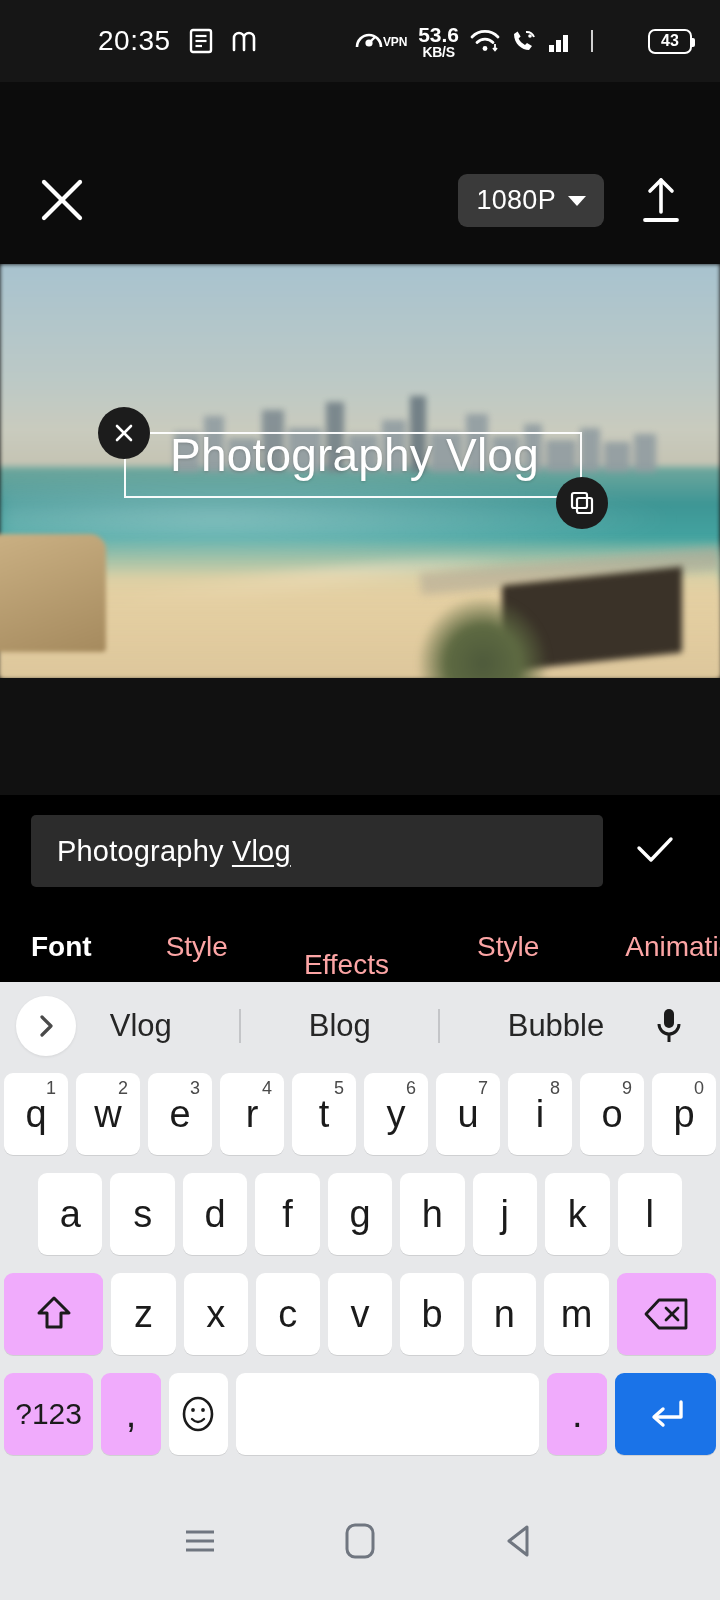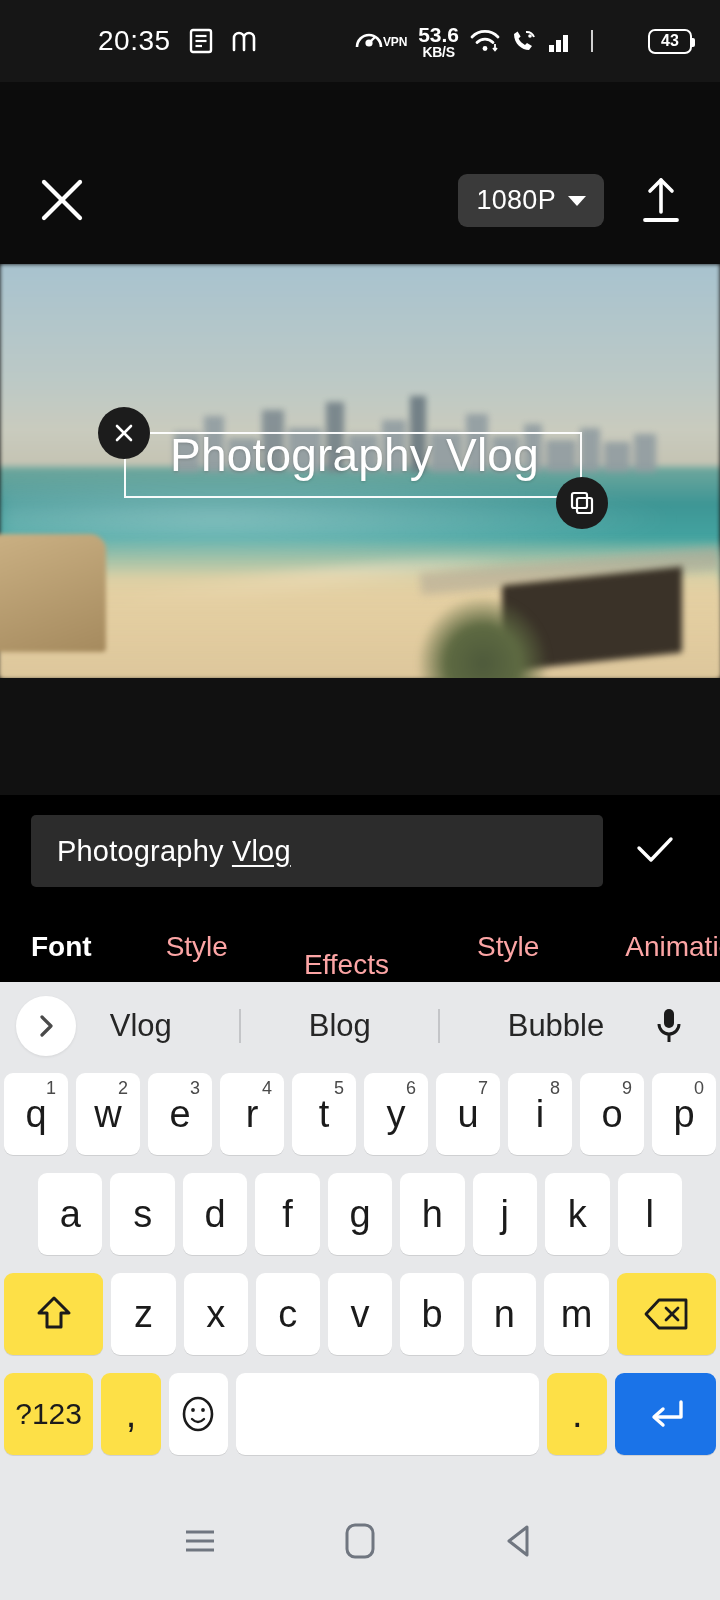--- a/index.html
+++ b/index.html
@@ -155,21 +155,21 @@
   .krow.r2 { top:188px; padding:0 34px; }
   .krow.r3 { top:288px; }
   .krow.r4 { top:388px; }
   .key {
     position:relative; flex:1; height:82px; margin:0 4px; background:#fff; border-radius:9px;
     display:flex; align-items:center; justify-content:center; cursor:pointer;
     box-shadow: 0 1px 0 rgba(0,0,0,.10);
   }
   .key .kl { font-size:38px; color:#1b1b1b; line-height:1; }
   .key .knum { position:absolute; top:5px; right:12px; font-size:18px; color:#4a4a4a; }
-  .key.gray { background:#fde047;justify-content:center; }
+  .key.gray { background:#f0abfc;justify-content:center; }
   .key.blue { background:#1a73e8; }
   .key.wide-shift { flex: 1.55; }
   .key.wide-back { flex: 1.55; }
   .key.fn { flex: 1.5; }
   .key.space { flex: 5.1; }
   .key.punct { flex: 1.0; }
   .key.enter { flex: 1.7; }
 
   
   .navbar { position:absolute; top:1482px; left:0; width:720px; height:118px; background:#e7e8ea; display:flex; align-items:center; justify-content:space-around; padding:0 120px; }

